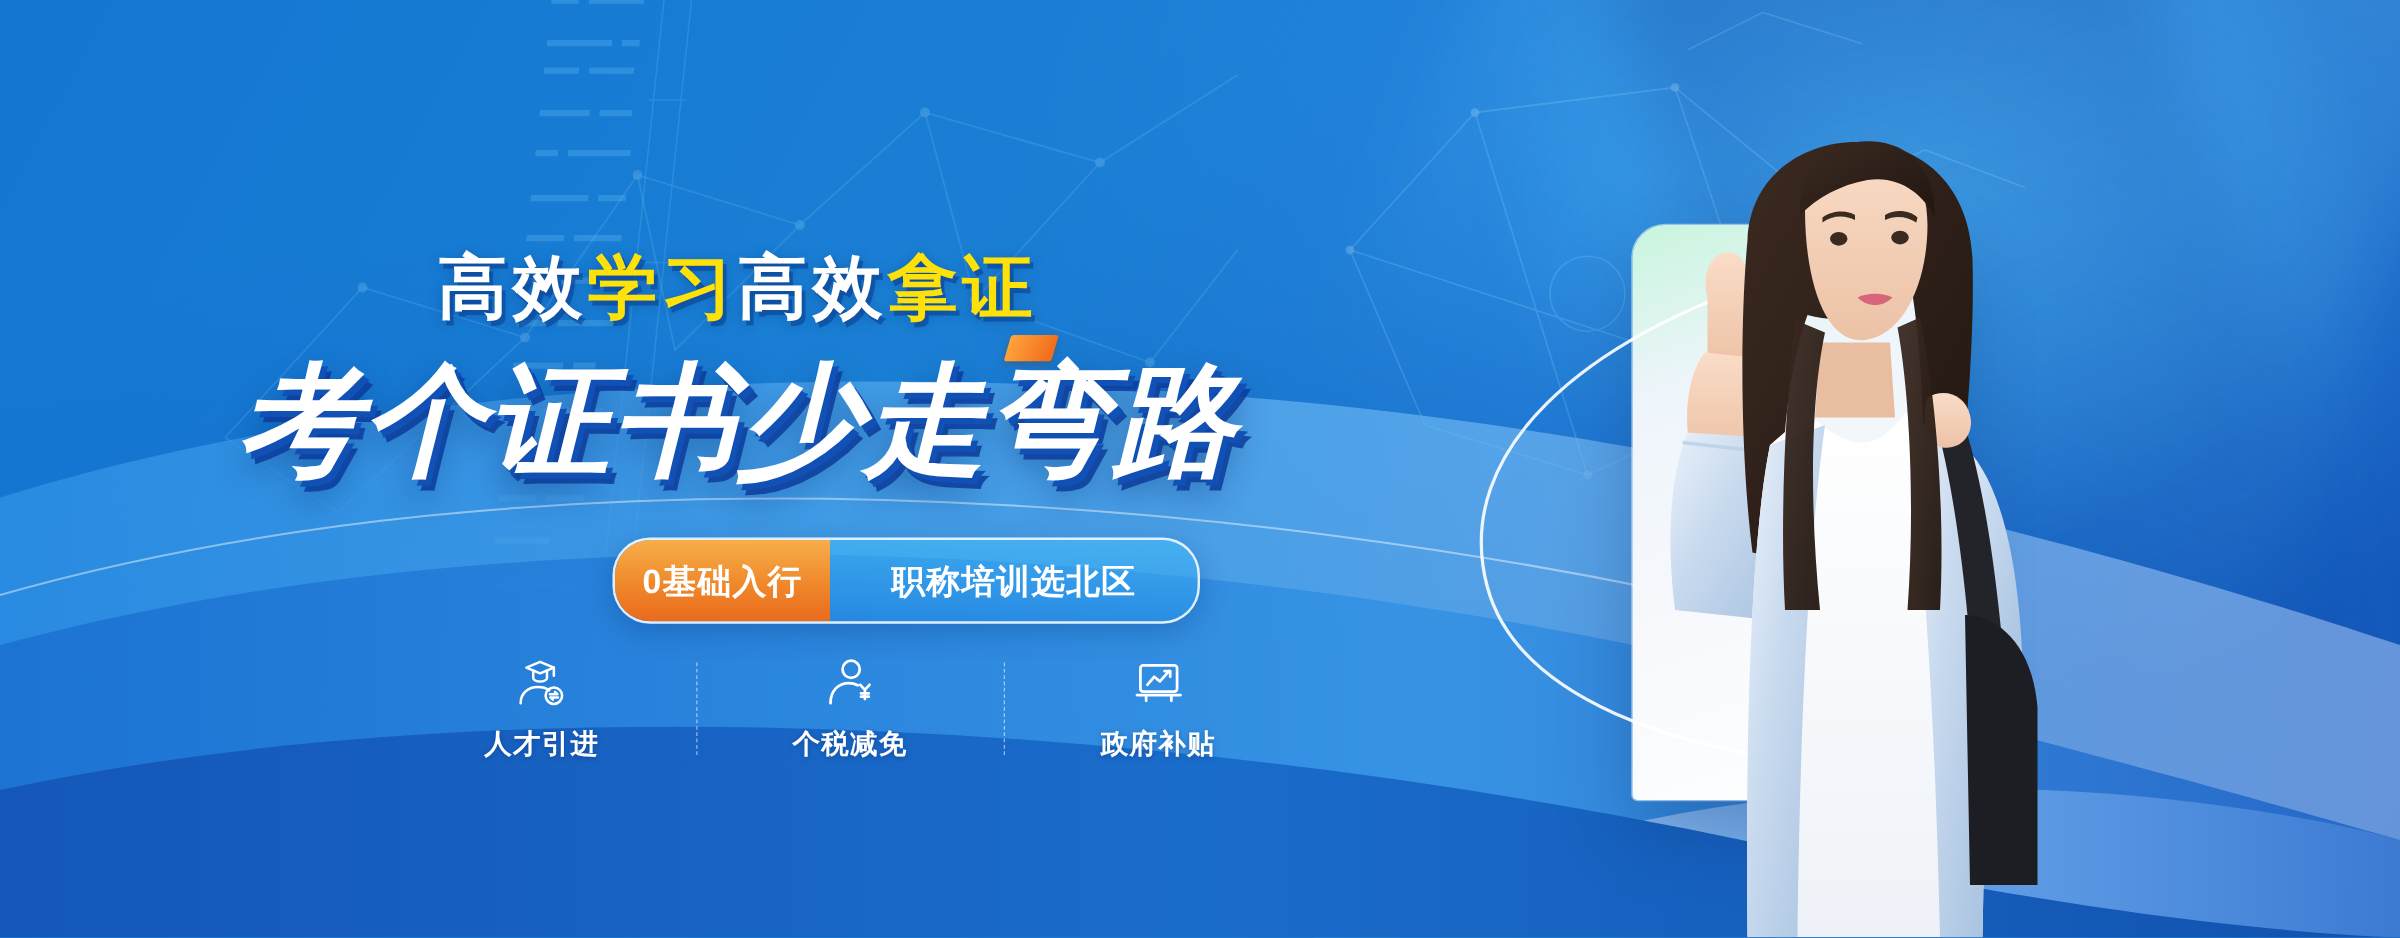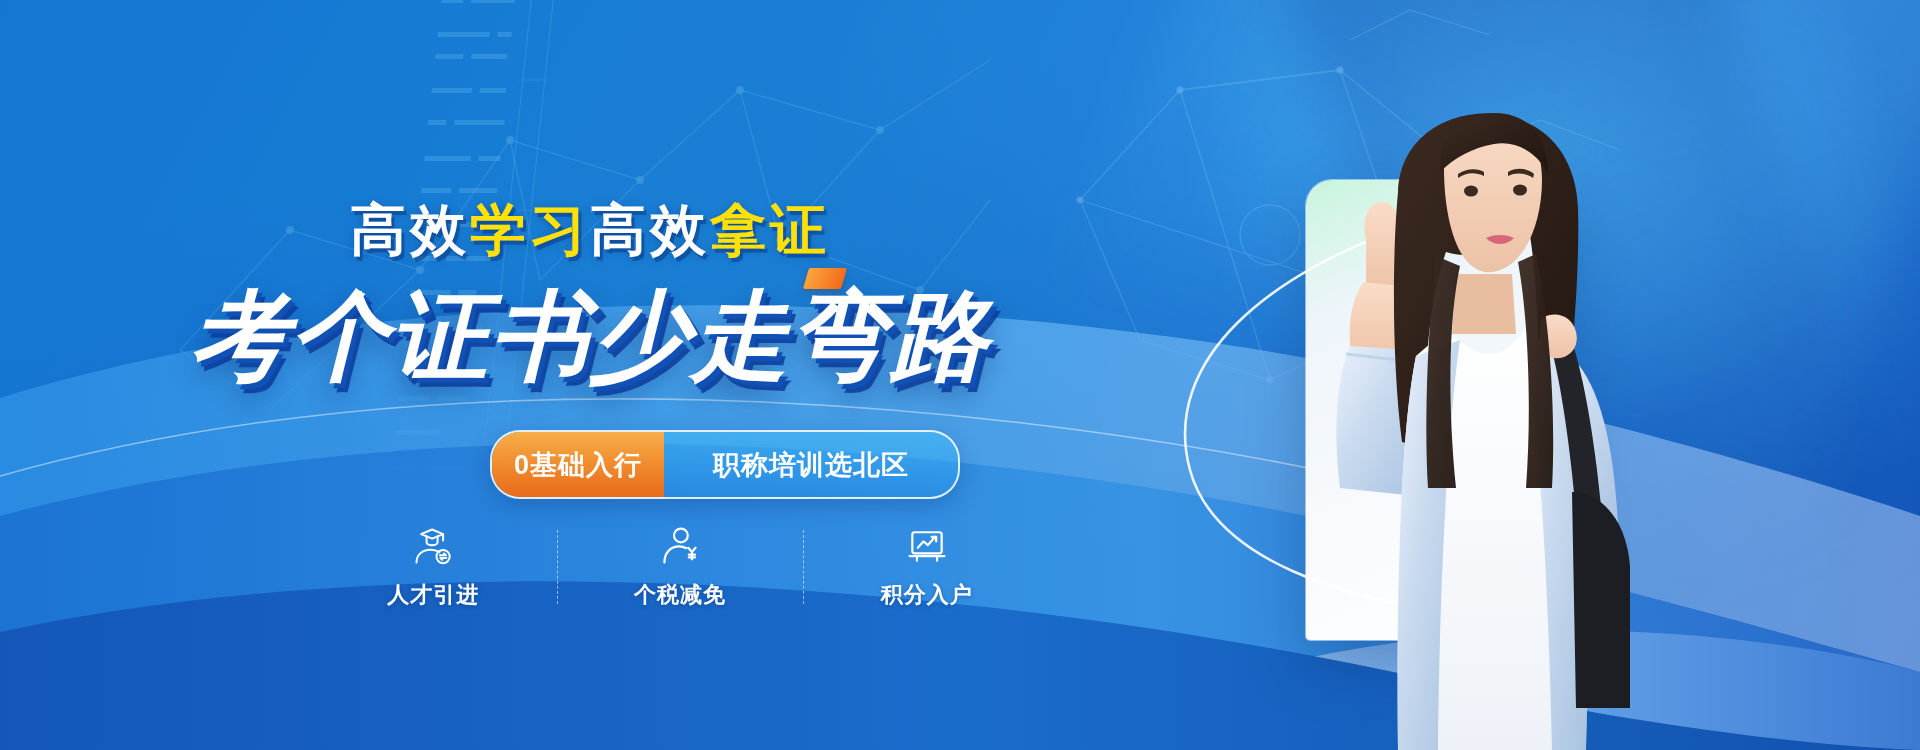--- a/index.html
+++ b/index.html
@@ -391,18 +391,18 @@
       </div>
 
       <div class="feature">
         <svg class="feature-icon" viewBox="0 0 48 48" fill="none" stroke="#ffffff" stroke-width="2.4" stroke-linecap="round" stroke-linejoin="round">
           <rect x="8" y="9" width="32" height="23" rx="2.5"></rect>
           <path d="M14 26 l6 -7 l5 4 l8 -9"></path>
           <path d="M29 14 h5 v5"></path>
           <path d="M5 35 h38"></path>
           <path d="M13 35 v5 M35 35 v5"></path>
         </svg>
-        <div class="feature-label">积分入户</div>
+        <div class="feature-label">政府补贴</div>
       </div>
 
     </div>
   </div>
 </div>
 
 </body></html>

